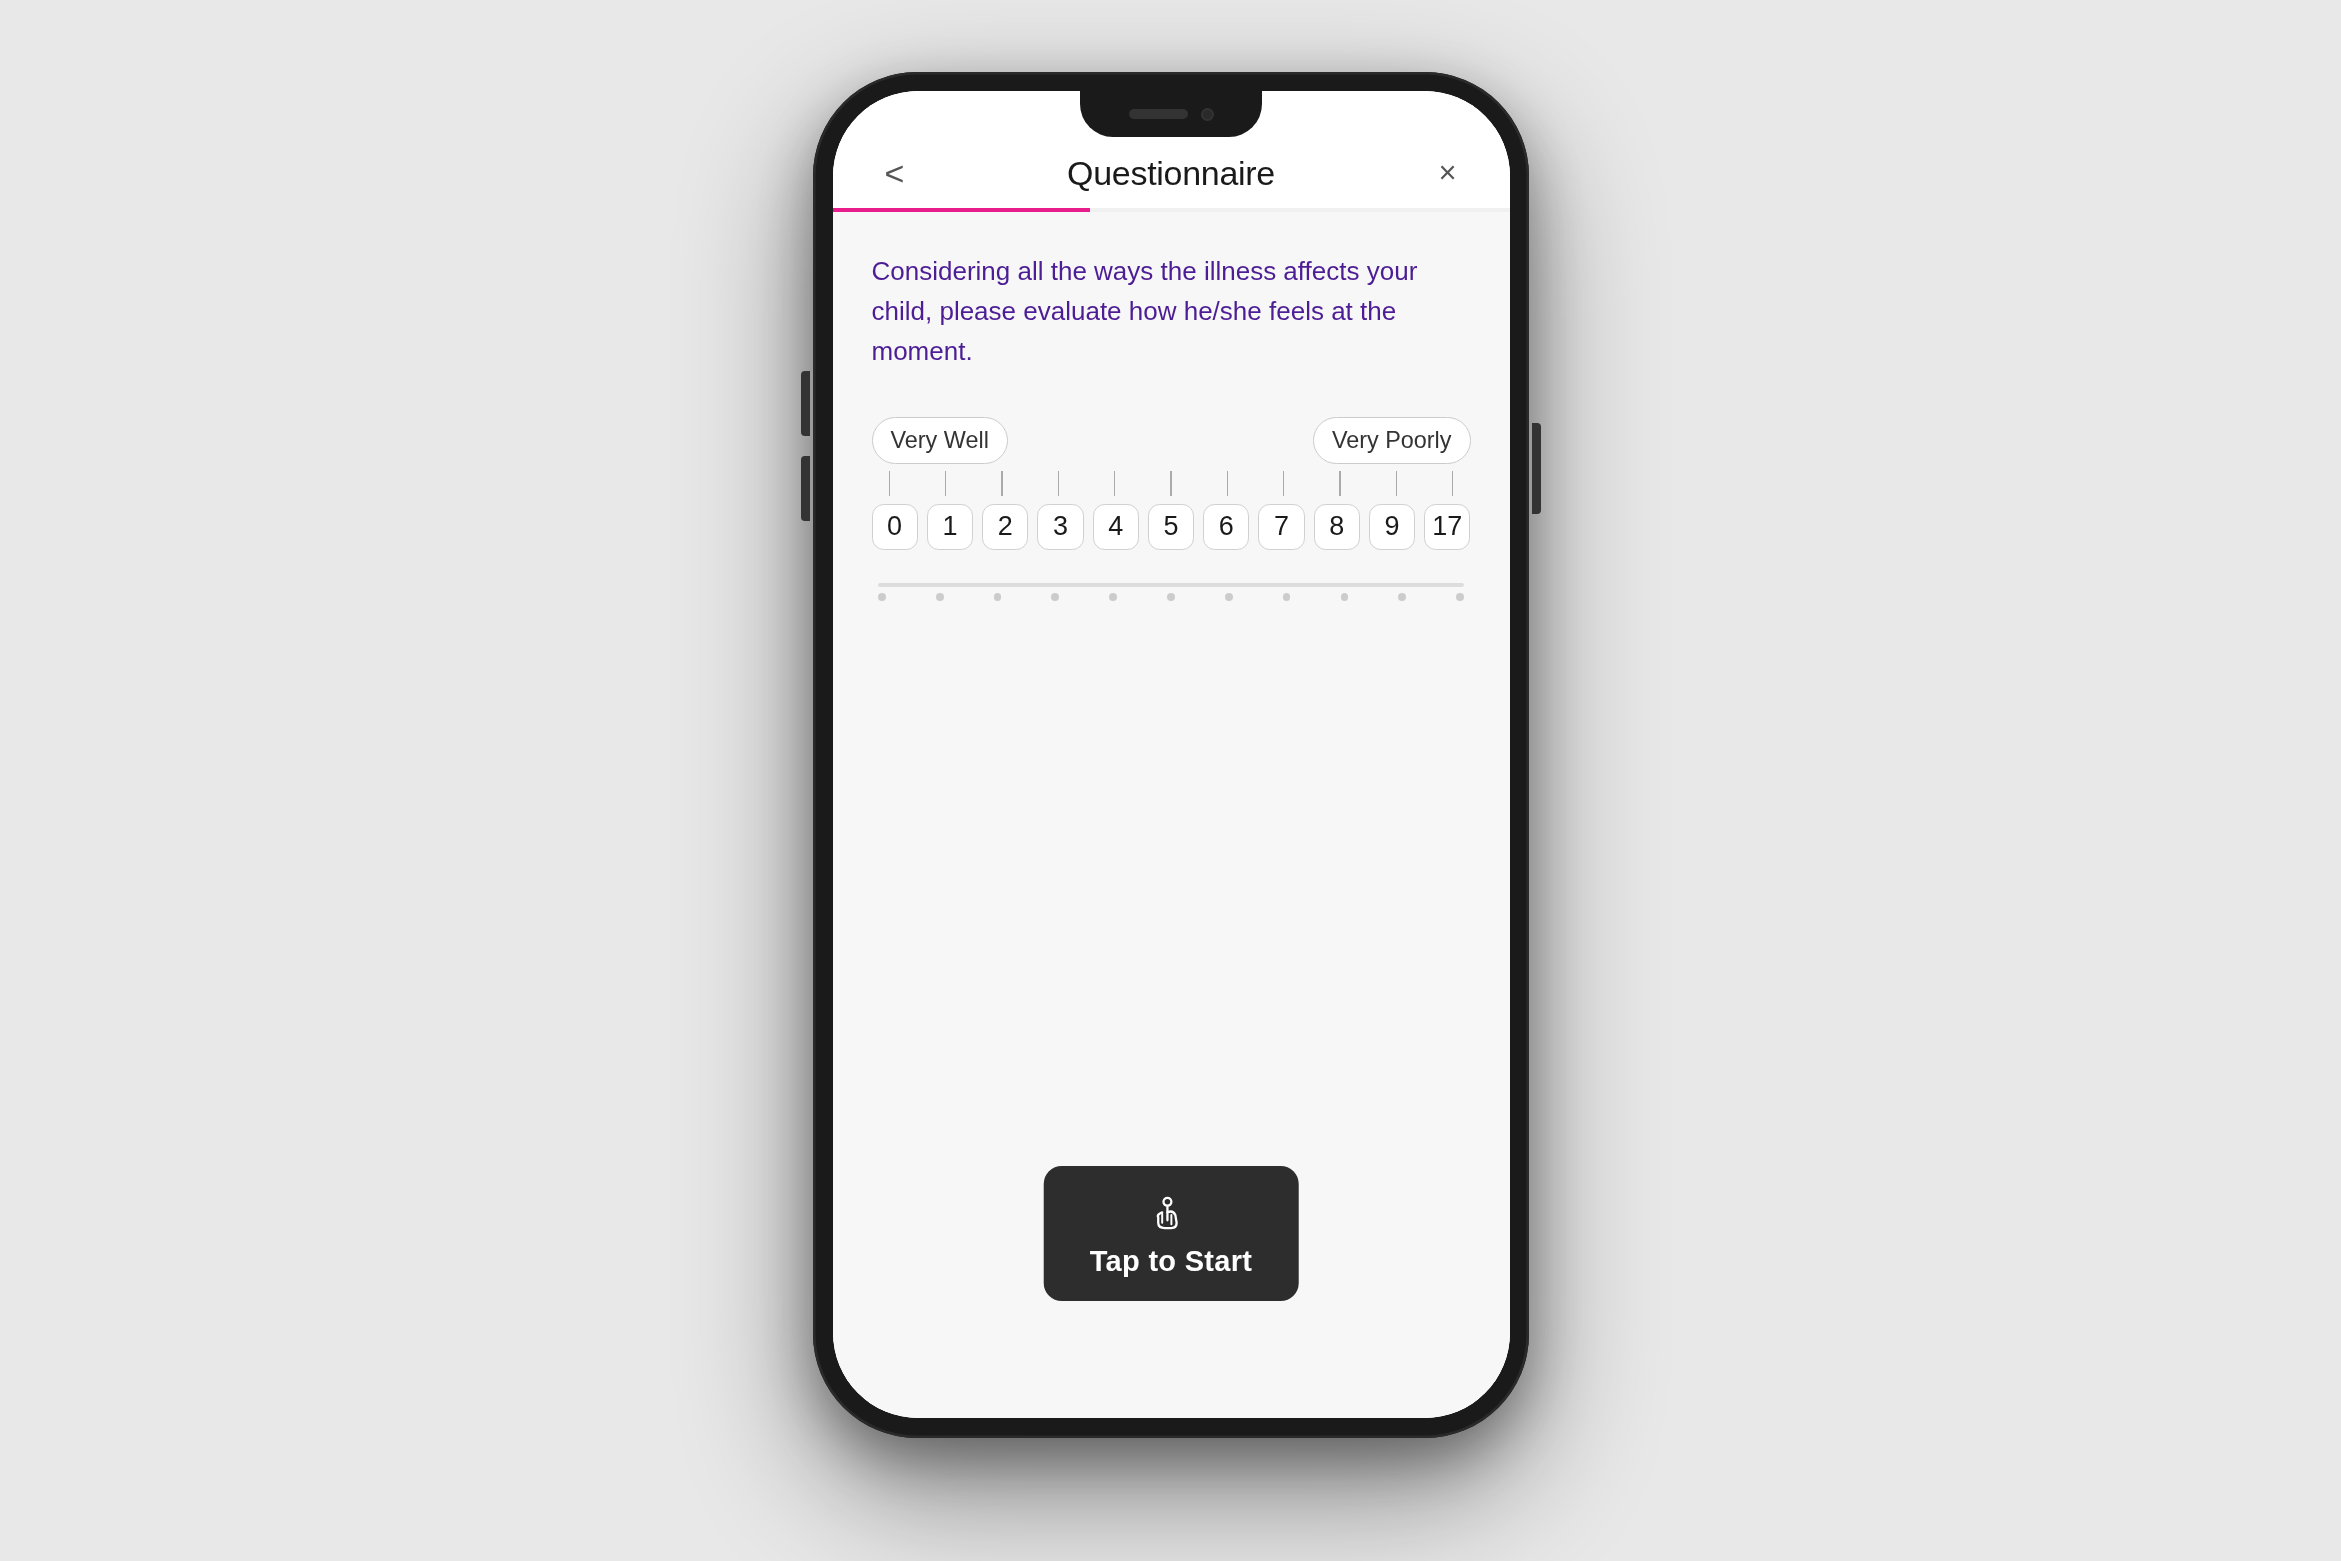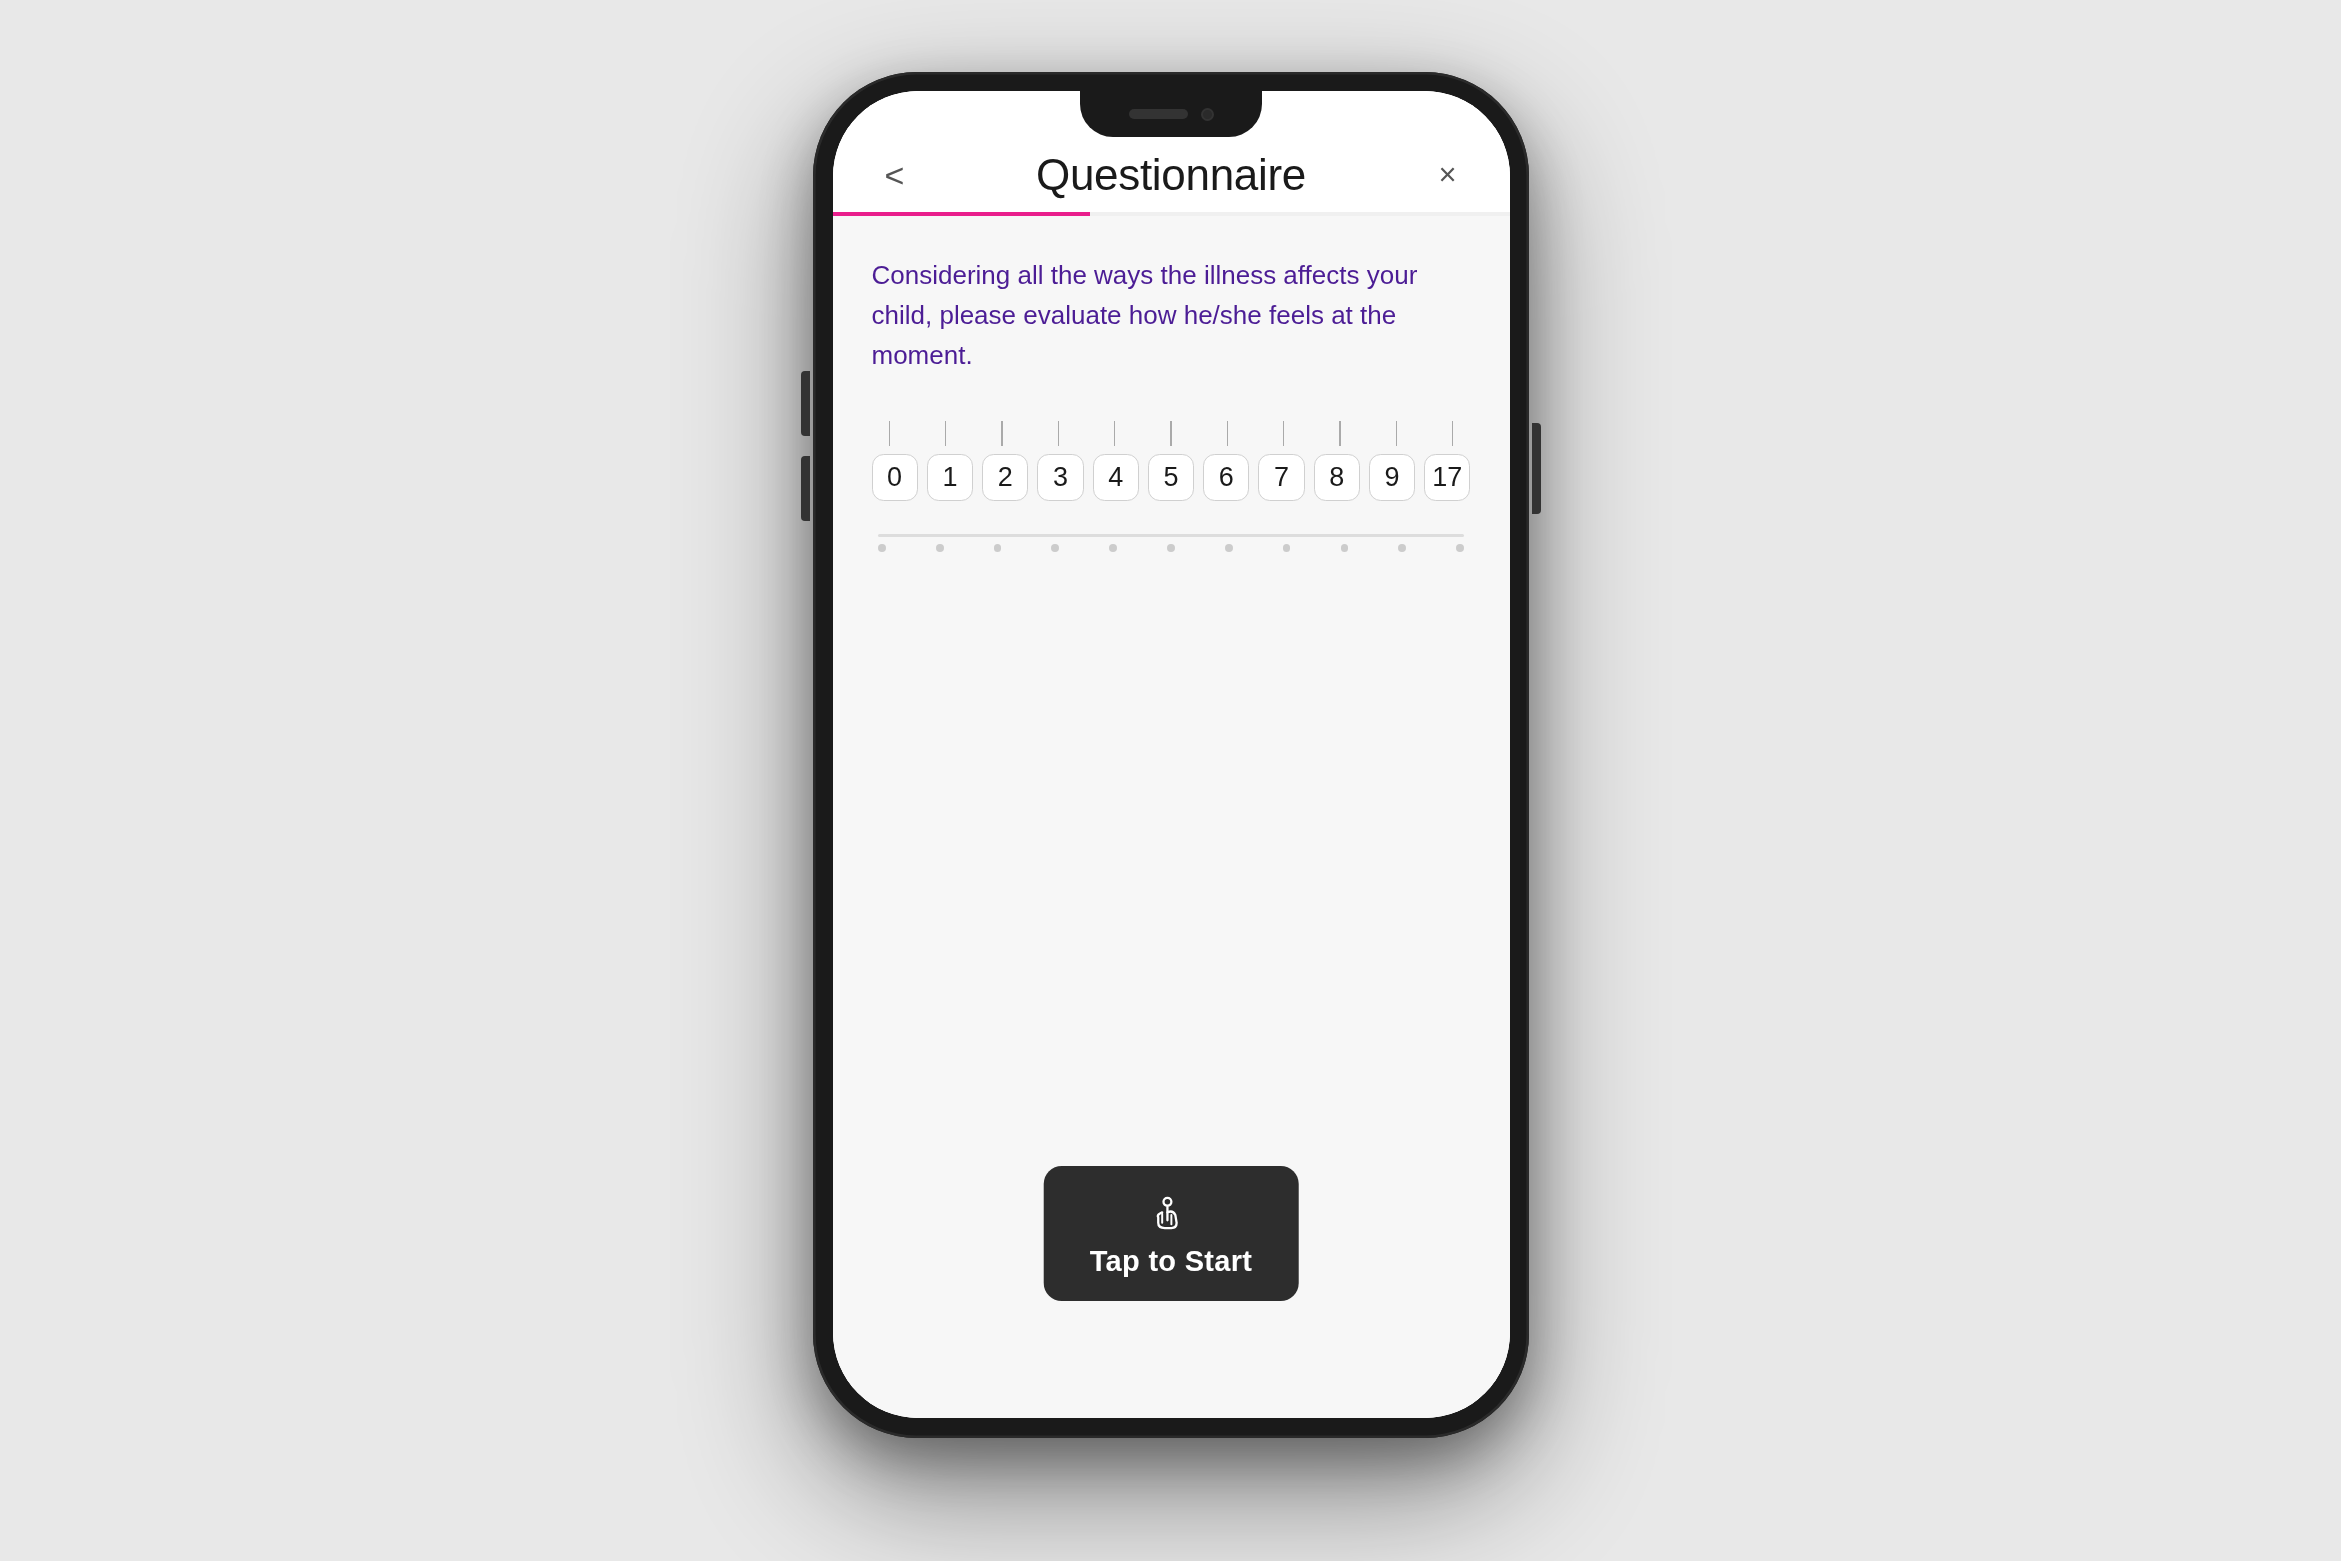--- a/index.html
+++ b/index.html
@@ -132,21 +132,21 @@
       height: 46px;
       display: flex;
       align-items: center;
       justify-content: center;
       cursor: pointer;
       background: none;
       border: none;
     }
 
     .header-title {
-      font-size: 44px;
+      font-size: 34px;
       font-weight: 500;
       color: #1a1a1a;
       letter-spacing: -0.3px;
     }
 
     .chevron-icon {
       font-size: 34px;
       color: #555;
       font-weight: 300;
     }
@@ -333,20 +333,24 @@
         <span class="header-title">Questionnaire</span>
         <button class="header-btn">
           <span class="close-icon">×</span>
         </button>
       </div>
       <div class="header-accent-bar"></div>
 
       <div class="content">
         <div class="question-body">Considering all the ways the illness affects your child, please evaluate how he/she feels at the moment.</div>
 
+        <div class="scale-labels">
+          <div class="scale-label">Very Well</div>
+          <div class="scale-label">Very Poorly</div>
+        </div>
 
         <div class="scale-ticks">
           <div class="scale-tick"></div>
           <div class="scale-tick"></div>
           <div class="scale-tick"></div>
           <div class="scale-tick"></div>
           <div class="scale-tick"></div>
           <div class="scale-tick"></div>
           <div class="scale-tick"></div>
           <div class="scale-tick"></div>

